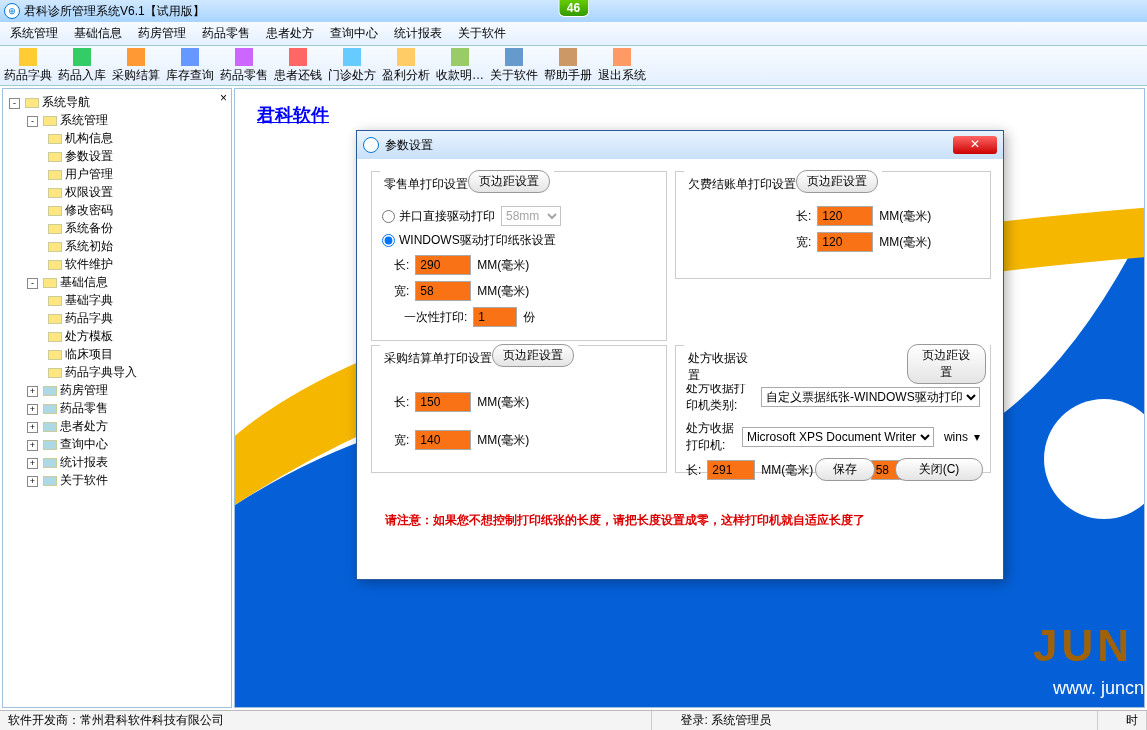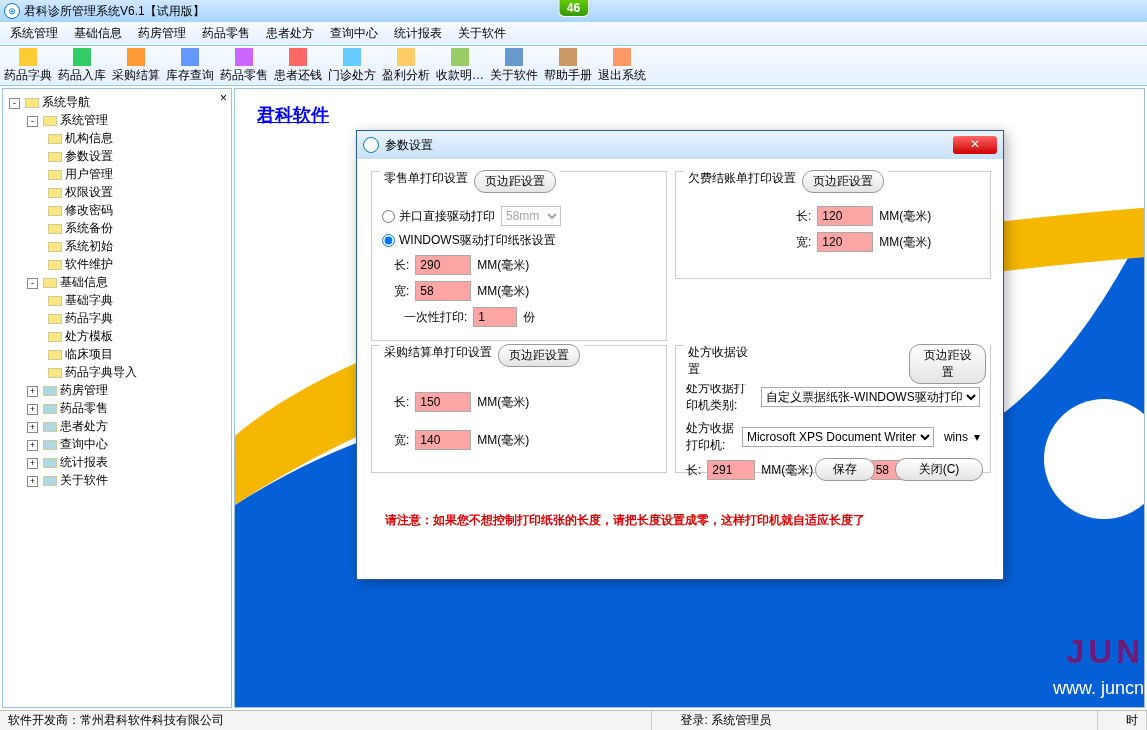--- a/index.html
+++ b/index.html
@@ -25,41 +25,41 @@
 .tree div { white-space: nowrap; line-height: 18px; }
 .tree .fold { display: inline-block; width: 14px; height: 10px; background: #ffe680; border: 1px solid #cc9; margin: 0 3px; vertical-align: middle; }
 .tree .fold.closed { background: #add8e6; }
 .tree .ex { display: inline-block; width: 11px; height: 11px; border: 1px solid #888; text-align: center; line-height: 9px; font-size: 9px; margin-right: 2px; background: #fff; cursor: pointer; font-family: Arial; }
 .l0{padding-left:4px;} .l1{padding-left:22px;} .l2{padding-left:40px;}
 
 .content { flex: 1; border: 1px solid #a0c0e0; margin: 2px 2px 2px 0; position: relative; overflow: hidden; background: #fff; }
 .bglink { position: absolute; left: 22px; top: 14px; color: #00f; text-decoration: underline; font-size: 18px; font-weight: bold; }
 .bgsub { position: absolute; left: 122px; top: 326px; color: #333; font-size: 16px; font-weight: bold; }
 .bgsvg { position: absolute; left: 0; top: 0; width: 100%; height: 100%; }
-.bgtext { position: absolute; right: 0; bottom: 36px; color: #701a75; font-size: 33px; font-weight: bold; letter-spacing: 4px; font-family: Arial; }
+.bgtext { position: absolute; right: 11px; bottom: 36px; color: #a16207; font-size: 44px; font-weight: bold; letter-spacing: 4px; font-family: Arial; }
 .bgurl { position: absolute; right: 0; bottom: 8px; color: #fff; font-size: 18px; font-family: Arial; }
 .bglogo { position: absolute; right: -20px; top: 310px; width: 120px; height: 120px; border-radius: 50%; background: #fff; }
 
 .dialog { position: absolute; left: 356px; top: 130px; width: 648px; height: 450px; background: #fff; border: 1px solid #2a5a9a; box-shadow: 3px 3px 12px rgba(0,0,0,0.3); }
 .dlg-title { height: 28px; background: linear-gradient(#eaf4ff,#c8e0f8); display: flex; align-items: center; padding: 0 6px; }
 .dlg-title .icon { width: 16px; height: 16px; border-radius: 50%; background: #fff; border: 1px solid #0078d7; margin-right: 6px; }
 .dlg-close { margin-left: auto; width: 44px; height: 18px; background: linear-gradient(#f66,#c00); color: #fff; text-align: center; border-radius: 3px; cursor: pointer; line-height: 16px; }
 
 .tabs { display: flex; border-bottom: 1px solid #bbb; margin: 6px 6px 0; }
 .tab { padding: 4px 10px; border: 1px solid #bbb; border-bottom: none; margin-right: 2px; background: #f0f0f0; cursor: pointer; display: flex; align-items: center; gap: 4px; }
 .tab.active { background: #fff; position: relative; top: 1px; }
 .tab .ticon2 { width: 14px; height: 14px; background: #6c6; border-radius: 2px; }
 .tab:nth-child(2) .ticon2 { background: #69f; }
 .tab:nth-child(3) .ticon2 { background: #c9f; }
 
 .dlg-body { padding: 10px 14px; position: relative; height: 380px; }
 .grp { border: 1px solid #ccc; position: absolute; padding: 28px 10px 10px; }
-.grp .leg { position: absolute; top: -2px; left: 8px; background: #fff; padding: 0 4px; display: flex; align-items: flex-start; gap: 6px; }
+.grp .leg { position: absolute; top: -2px; left: 8px; background: #fff; padding: 0 4px; display: flex; align-items: flex-end; }
 .btn { background: linear-gradient(#fff,#e4e4e4); border: 1px solid #999; padding: 2px 10px; cursor: pointer; border-radius: 11px; }
-.inp { border: 1px solid #aaa; padding: 1px 4px; height: 20px; background: #fca5a5; }
+.inp { border: 1px solid #aaa; padding: 1px 4px; height: 20px; background: #f97316; }
 .sel { border: 1px solid #aaa; height: 20px; background: #fff; }
 label { display: inline-flex; align-items: center; gap: 4px; }
 .row { margin: 6px 0; display: flex; align-items: center; gap: 6px; }
 .unit { color: #000; }
 
 #g1 { left: 14px; top: 12px; width: 296px; height: 170px; }
 #g2 { left: 318px; top: 12px; width: 316px; height: 108px; }
 #g3 { left: 14px; top: 186px; width: 296px; height: 128px; }
 #g4 { left: 318px; top: 186px; width: 316px; height: 128px; }
 

